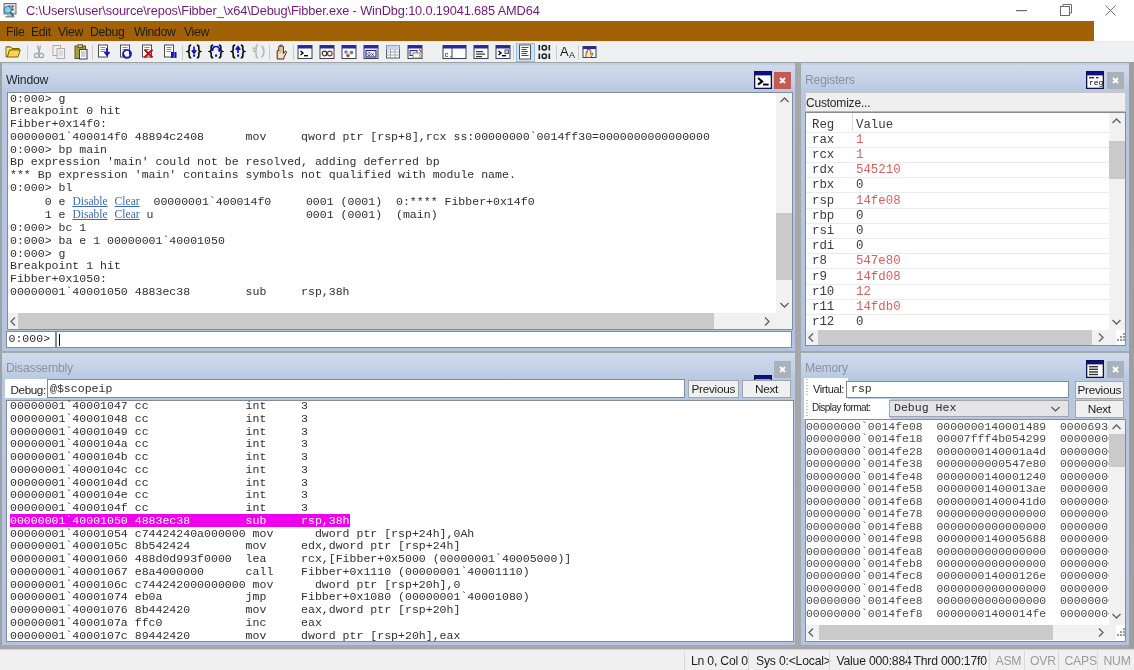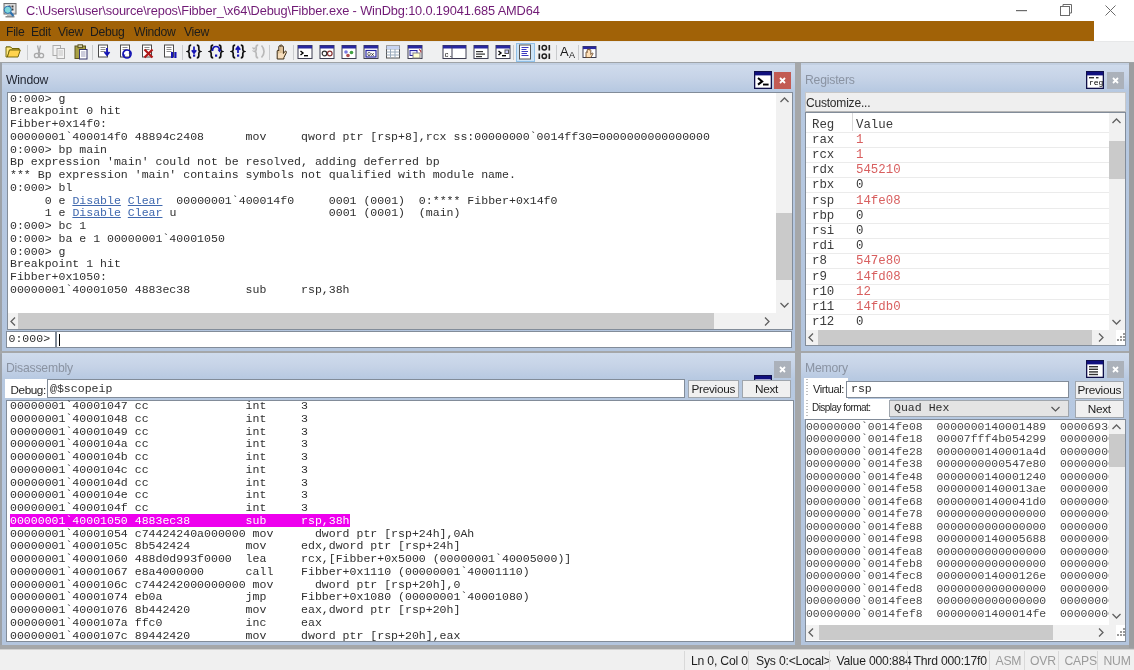--- a/index.html
+++ b/index.html
@@ -18,21 +18,21 @@
 .tbtn { position:absolute; top:2px; width:17px; height:17px; }
 .tsep { position:absolute; top:3px; width:1px; height:15px; background:#c9cbcd; }
 
 #dock { left:0; top:63px; width:1134px; height:585px; background:#c3d0e2; }
 .splitter { position:absolute; background:#a5a7a9; }
 
 .panel { position:absolute; background:linear-gradient(180deg,#cfdbec 0px,#c6d3e7 13px,#b7c9e1 26px,#b3c5de 100%); }
 .ptitle { position:absolute; left:4px; top:8px; font-size:12.2px; letter-spacing:-0.2px; }
 .white { position:absolute; background:#fff; border:1px solid #828c99; }
 .pre { position:absolute; font-family:"Liberation Mono", monospace; font-size:11.55px; line-height:12.75px; color:#2e2e2e; white-space:pre; }
-a.lnk { color:#3f68ae; text-decoration:underline; }
+a.lnk { color:#3f68ae; text-decoration:underline;font-family:Liberation Serif, serif; }
 
 .sbtrack { position:absolute; background:#f1f1f1; }
 .sbthumb { position:absolute; background:#cacaca; }
 
 .pwinbtn { position:absolute; width:18px; height:18px; }
 .pclose { position:absolute; width:17px; height:17px; text-align:center; }
 .pclose svg { display:block; margin:5px auto 0; }
 
 .btn { position:absolute; background:#f0f0f0; border:1px solid #a0a6ad; font-size:11.8px; letter-spacing:-0.3px; color:#1f1f1f; text-align:center; }
 
@@ -497,21 +497,21 @@
   <div class="abs" style="left:4.5px;top:26px;width:2px;height:18px;background:repeating-linear-gradient(180deg,#c0c0c0 0 1.5px,#fff 1.5px 3px)"></div>
   <div class="abs" style="left:12px;top:29.5px;font-size:11px;letter-spacing:-0.4px;color:#1f1f1f">Virtual:</div>
   <div class="white" style="left:45px;top:28px;width:223px;height:17px"></div>
   <div class="pre" style="left:50px;top:30px">rsp</div>
   <div class="btn" style="left:273.5px;top:28px;width:49.5px;height:18px;line-height:16px">Previous</div>
 
   <div class="abs" style="left:3px;top:46px;width:86px;height:20px;background:#fff"></div>
   <div class="abs" style="left:4.5px;top:47px;width:2px;height:18px;background:repeating-linear-gradient(180deg,#c0c0c0 0 1.5px,#fff 1.5px 3px)"></div>
   <div class="abs" style="left:11px;top:49px;font-size:10px;letter-spacing:-0.55px;color:#1f1f1f">Display format:</div>
   <div class="abs" style="left:88px;top:47px;width:180px;height:17px;background:#e4e4e4;border:1px solid #a0a6ad"></div>
-  <div class="pre" style="left:93px;top:49px">Quad Hex</div>
+  <div class="pre" style="left:93px;top:49px">Debug Hex</div>
   <svg class="abs" style="left:250px;top:53px" width="9" height="6" viewBox="0 0 9 6">
       <path d="M0.5 1 L4.5 5 L8.5 1" fill="none" stroke="#555" stroke-width="1.2"></path>
     </svg>
   <div class="btn" style="left:273.5px;top:47px;width:49.5px;height:18px;line-height:16px">Next</div>
 
   <div class="white" style="left:3.5px;top:65.5px;width:321px;height:223px"></div>
   <div class="pre" id="memdump" style="left:5px;top:68px;width:303px;height:220px;overflow:hidden;color:#4a4a4a;font-size:11.45px;line-height:12.45px">00000000`0014fe08  0000000140001489  0000693d0
 00000000`0014fe18  00007fff4b054299  000000000
 00000000`0014fe28  0000000140001a4d  000000000
 00000000`0014fe38  0000000000547e80  000000000

